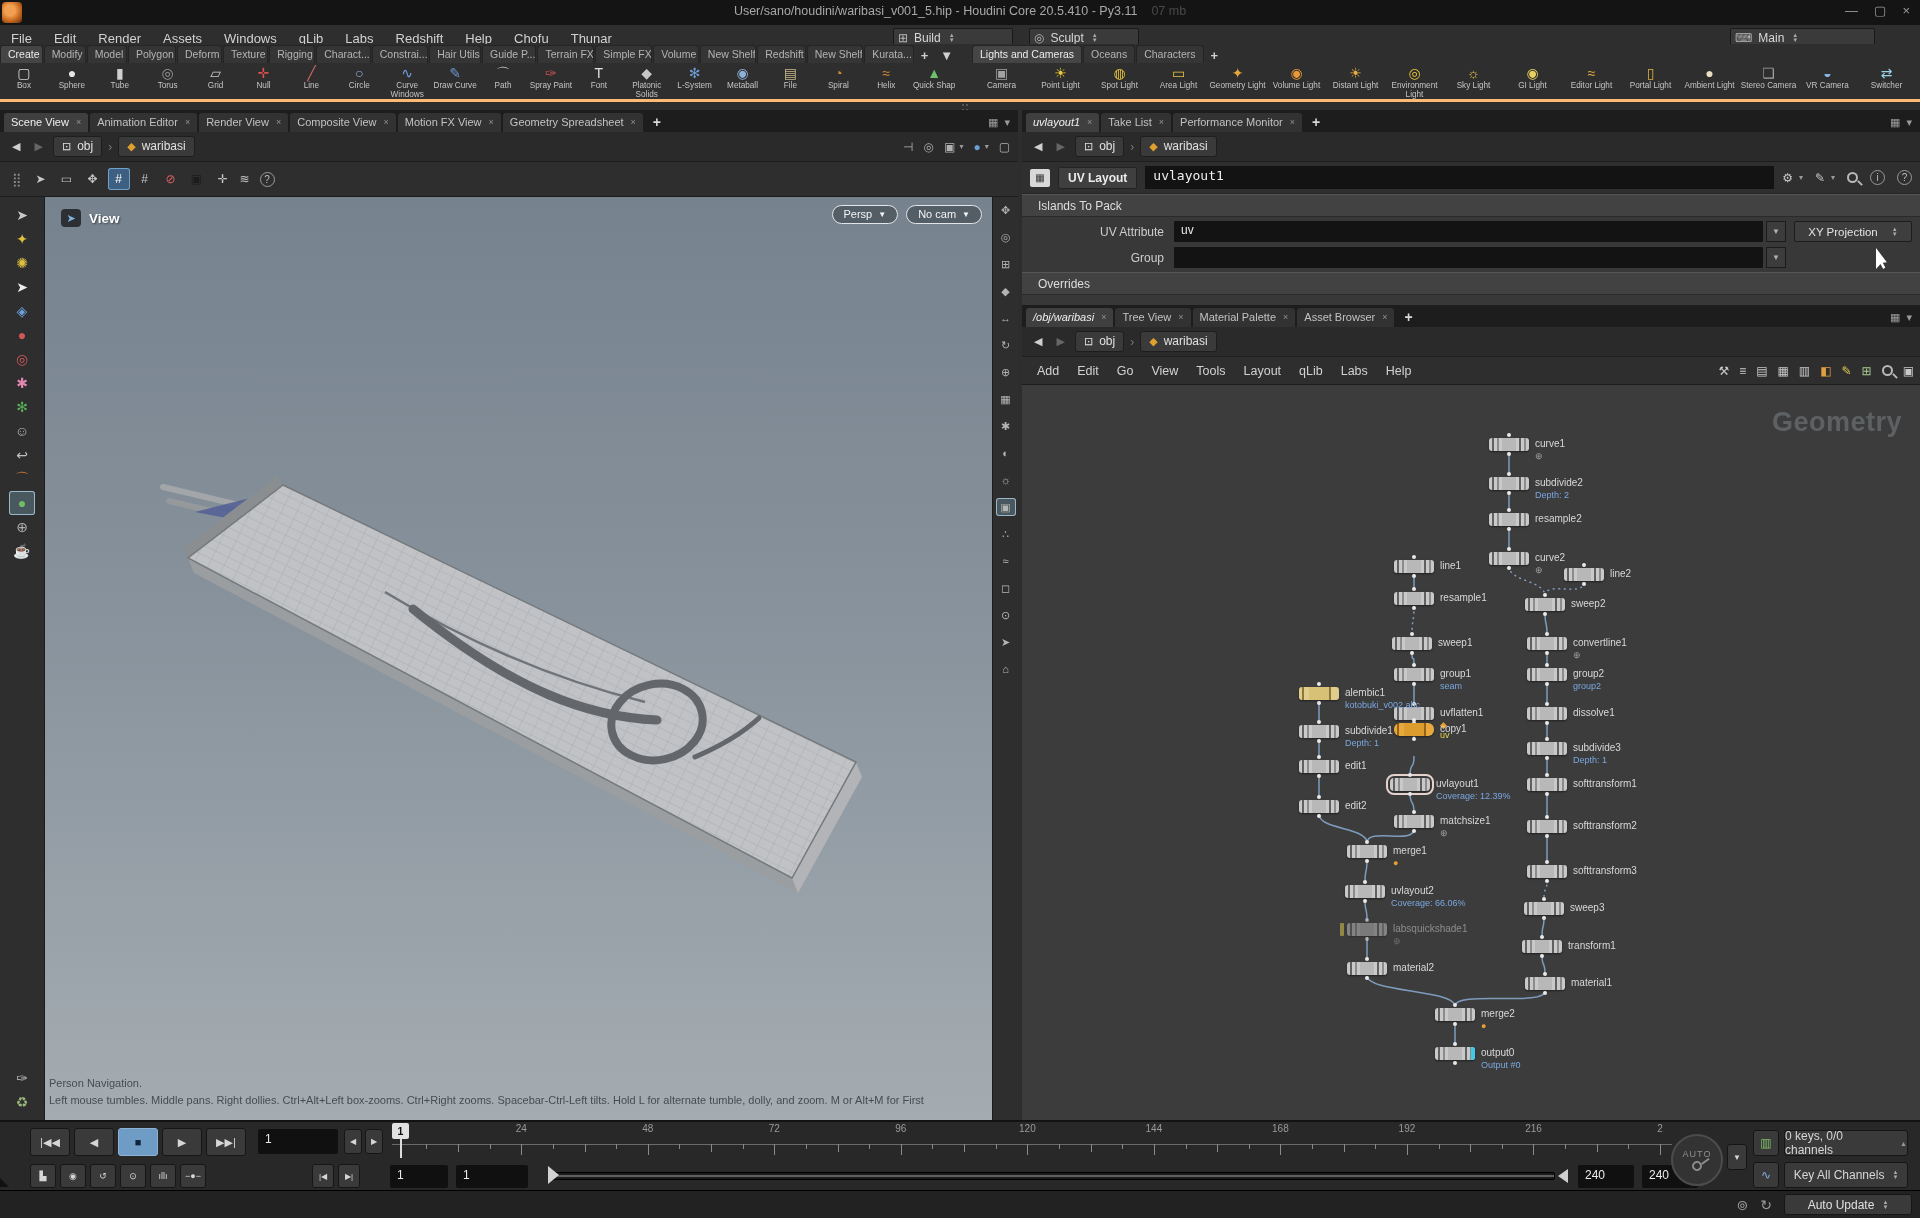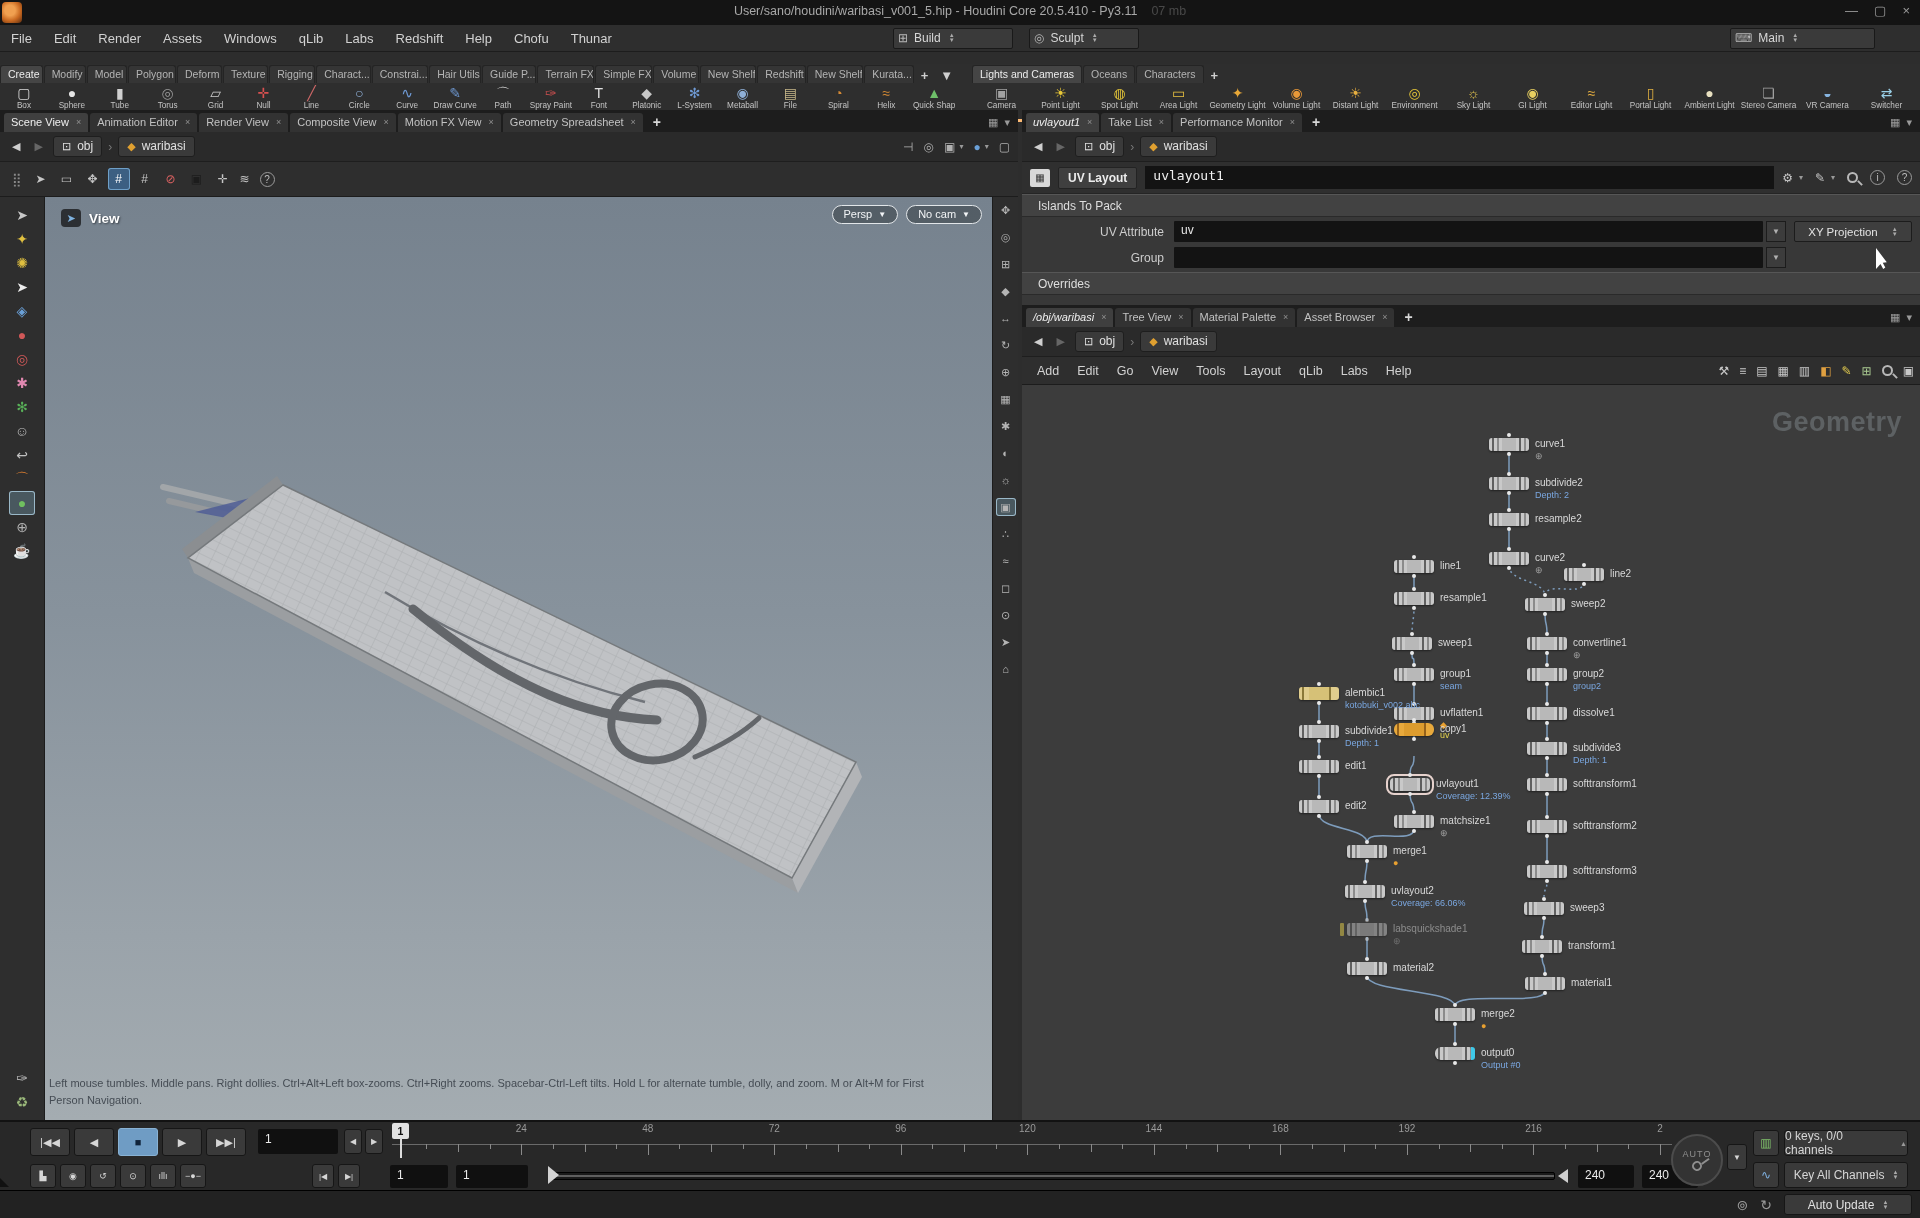--- a/index.html
+++ b/index.html
@@ -19,21 +19,21 @@
   #menubar { left:0; top:25px; width:1920px; height:27px; background:#2e2e2e; border-bottom:1px solid #1d1d1d; display:flex; align-items:center; }
   #menubar .mitem { padding:4px 11px; color:#d2d2d2; font-size:13px; }
   .combo { display:flex; align-items:center; background:#3a3a3a; border:1px solid #191919; border-radius:2px; height:21px; padding:0 4px; color:#d8d8d8; }
   .combo .cicon { margin-right:6px; font-size:12px; color:#b8b8b8; }
   .spin { display:inline-flex; flex-direction:column; line-height:5px; font-size:6px; color:#aaa; margin-left:8px; }
   #desk1 { margin-left:270px; width:120px; }
   #desk2 { margin-left:16px; width:110px; }
   #mainsel { position:absolute; right:45px; width:145px; }
 
   
-  #shelf { left:0; top:64px; width:1920px; height:58px; background:#2e2e2e; border-bottom:3px solid #fdba74; }
+  #shelf { left:0; top:44px; width:1920px; height:58px; background:#2e2e2e; border-bottom:3px solid #fdba74; }
   .shelfset { position:absolute; top:0; height:58px; }
   #shelfL { left:0; width:958px; }
   #shelfR { left:972px; width:948px; }
   #shelfdiv { left:961px; top:60px; width:8px; height:46px;
      background:repeating-linear-gradient(180deg,#555 0 2px,transparent 2px 5px),repeating-linear-gradient(180deg,#555 0 2px,transparent 2px 5px);
      background-size:2px 100%,2px 100%; background-position:1px 0,5px 0; background-repeat:repeat-y; position:absolute; }
   .stabs { display:flex; height:19px; align-items:flex-end; }
   .stab { background:#353535; color:#b4b4b4; font-size:10.5px; padding:2px 7px 3px; margin-right:1px; border-radius:3px 3px 0 0; border:1px solid #242424; border-bottom:none; white-space:nowrap; overflow:hidden; }
   .stab.active { background:#454545; color:#ececec; }
   .stab.add { background:none; border:none; color:#cfcfcf; font-size:13px; font-weight:bold; padding:0 6px; }
@@ -565,22 +565,22 @@
       <span class="pill">
         <span>Persp</span>
           <span class="dd">▼</span>
       </span>
       <span class="pill">
         <span>No cam</span>
           <span class="dd">▼</span>
       </span>
     </div>
     <div id="vphelp" class="abs">
+      <div>Person Navigation.</div>
       <div>Left mouse tumbles. Middle pans. Right dollies. Ctrl+Alt+Left box-zooms. Ctrl+Right zooms. Spacebar-Ctrl-Left tilts. Hold L for alternate tumble, dolly, and zoom. M or Alt+M for First</div>
-      <div>Person Navigation.</div>
     </div>
   </div>
 
   <div id="rightstrip" class="abs">
       <span class="sicon" style="color: rgb(180, 180, 180);">✥</span>
       <span class="sicon" style="color: rgb(180, 180, 180);">◎</span>
       <span class="sicon" style="color: rgb(180, 180, 180);">⊞</span>
       <span class="sicon" style="color: rgb(180, 180, 180);">◆</span>
       <span class="sicon" style="color: rgb(180, 180, 180);">↔</span>
       <span class="sicon" style="color: rgb(180, 180, 180);">↻</span>
@@ -914,21 +914,21 @@
           <span class="cdot t"></span>
           <span class="cdot b"></span>
           <span class="nlab">material1</span>
         </div>
         <div class="node" style="left: 413px; top: 623px;">
           <span class="cdot t"></span>
           <span class="cdot b"></span>
           <span class="nlab">merge2</span>
           <span class="nbadge orange" style="top: 13px;">●</span>
         </div>
-        <div class="node output" style="left: 413px; top: 662px; border-radius: 6px;">
+        <div class="node output" style="left: 413px; top: 662px;">
           <span class="cdot t"></span>
           <span class="cdot b"></span>
           <span class="dispflag"></span>
           <span class="nlab">output0</span>
           <span class="nbadge blue" style="top: 13px;">Output #0</span>
         </div>
       </div>
   </div>
 
   <div id="timeline" class="abs">

